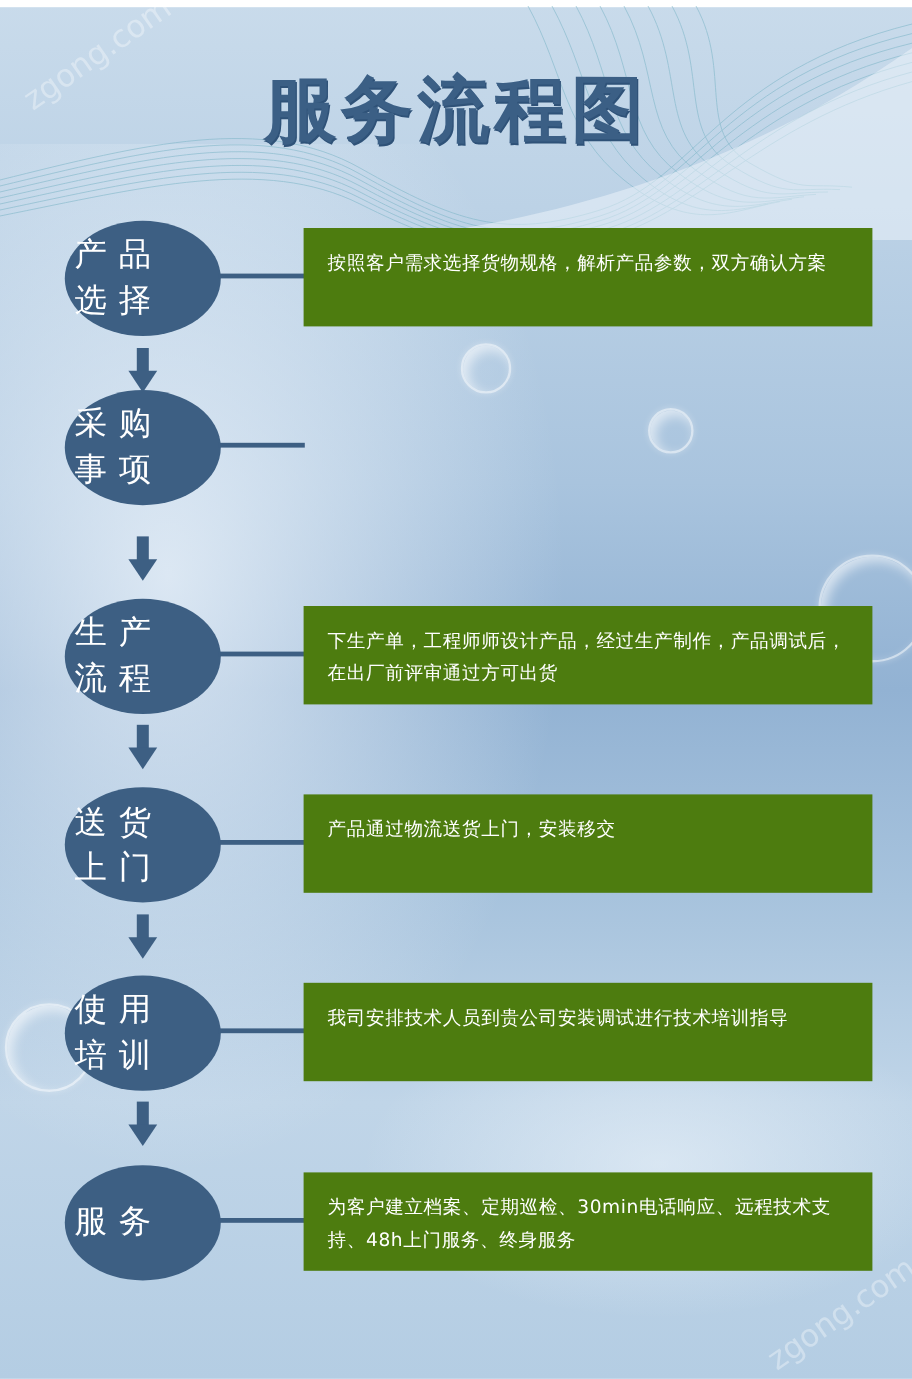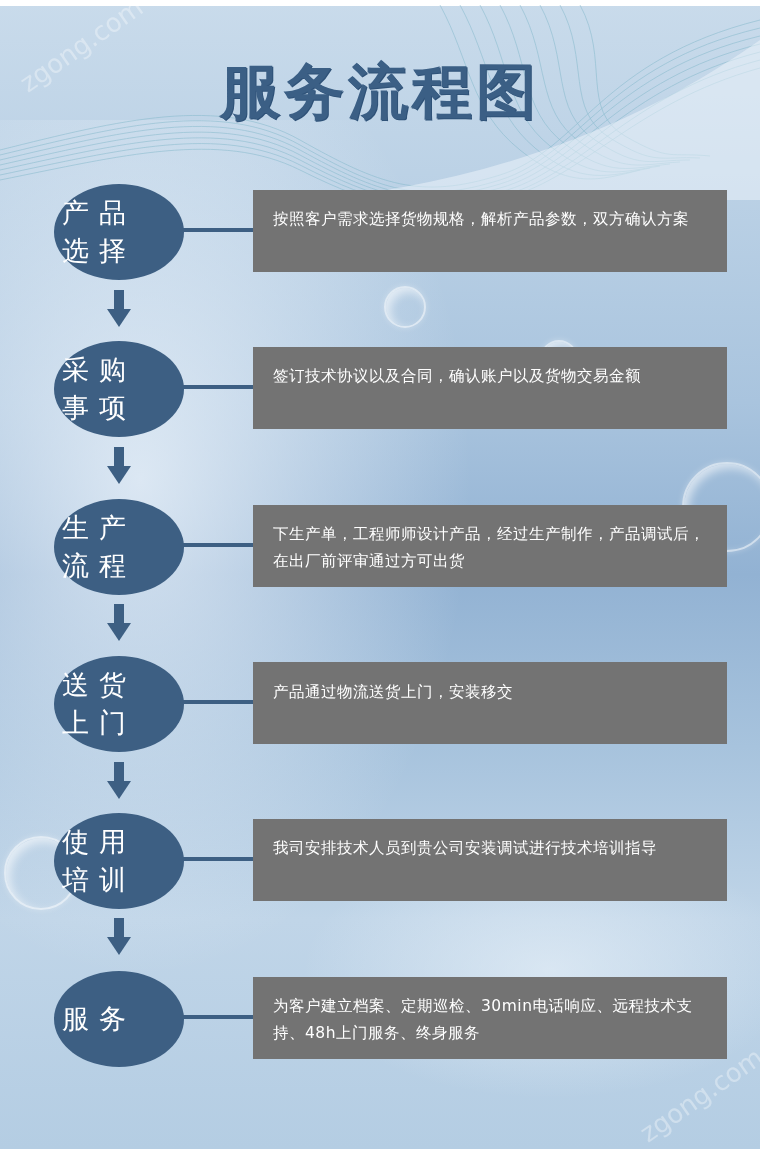--- a/index.html
+++ b/index.html
@@ -42,21 +42,21 @@
     border-radius:50%; background:#3d5f83;
     color:#ffffff; font-size:27px; line-height:38px; text-align:left;
     display:flex; flex-direction:column; justify-content:center; letter-spacing:10px;
     padding-left:8px; box-sizing:border-box;
   }
   .connector {
     position:absolute; left:182px; top:44px; width:72px; height:4px; background:#3d5f83;
   }
   .box {
     position:absolute; left:253px; top:6px; width:474px; height:82px;
-    background:#737373; box-sizing:border-box;
+    background:#4d7c0f; box-sizing:border-box;
     padding:16px 14px 10px 20px; color:#ffffff; font-size:15.5px; line-height:27px;
     letter-spacing:0.5px;
   }
   .arrow { position:absolute; left:107px; width:24px; height:40px; }
   .arrow .shaft { position:absolute; left:7px; top:0; width:10px; height:20px; background:#3d5f83; }
   .arrow .head {
     position:absolute; left:0; top:19px; width:0; height:0;
     border-left:12px solid transparent; border-right:12px solid transparent;
     border-top:18px solid #3d5f83;
   }
@@ -104,27 +104,26 @@
     <span>选择</span>
   </div>
   <div class="connector"></div>
   <div class="box">按照客户需求选择货物规格，解析产品参数，双方确认方案</div>
 </div>
 <div class="arrow" style="top:290px;">
     <div class="shaft"></div>
     <div class="head"></div>
   </div>
 
-<div class="step" style="top:341px;">
+<div class="step" style="top:325px;">
   <div class="oval">
     <span>采购</span>
     <span>事项</span>
   </div>
   <div class="connector"></div>
-  <div class="box">签订技术协议以及合同，确认账户以及货物交易金额</div>
 </div>
 <div class="arrow" style="top:447px;">
     <div class="shaft"></div>
     <div class="head"></div>
   </div>
 
 <div class="step" style="top:499px;padding-left:24px;">
   <div class="oval">
     <span>生产</span>
     <span>流程</span>

